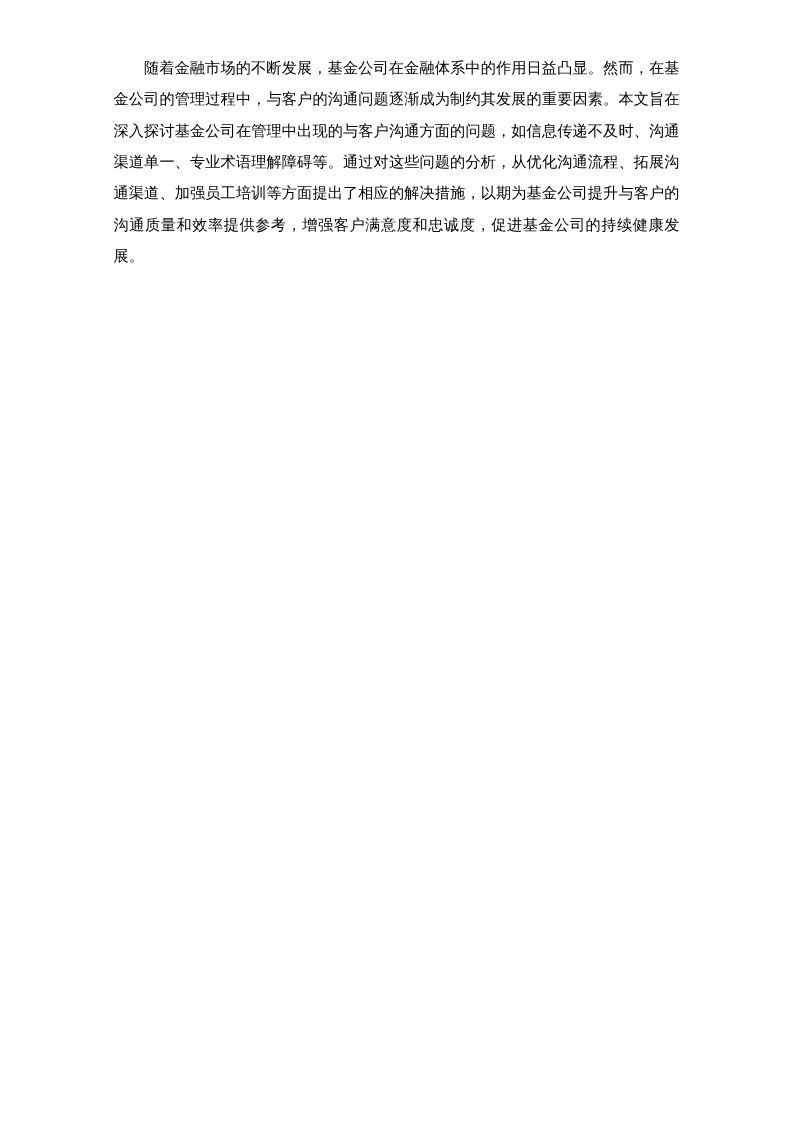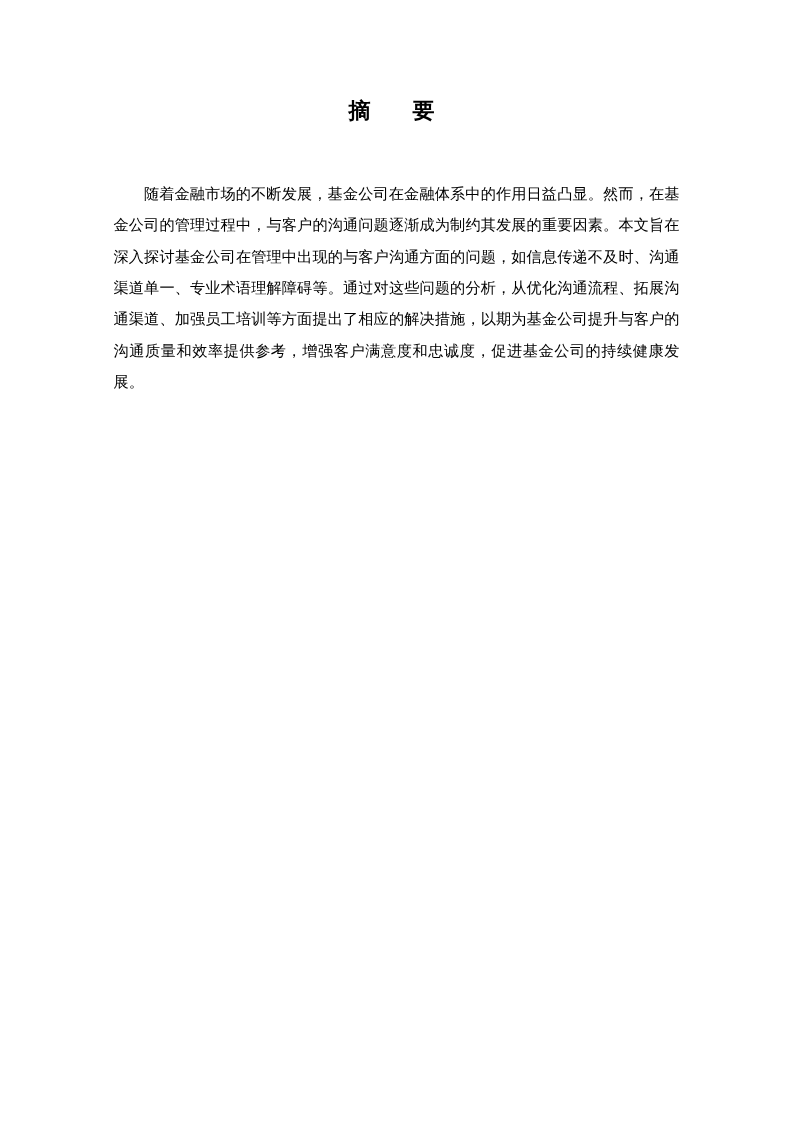--- a/index.html
+++ b/index.html
@@ -42,15 +42,14 @@
     text-justify: inter-ideograph;
     text-indent: 2em;
     color: #000000;
     font-family: "Liberation Serif", "DejaVu Serif", serif;
   }
 </style>
 </head>
 <body>
 
 <div class="page">
-  <h1 class="doc-title">摘　要</h1>
   <p class="abstract-body">随着金融市场的不断发展，基金公司在金融体系中的作用日益凸显。然而，在基金公司的管理过程中，与客户的沟通问题逐渐成为制约其发展的重要因素。本文旨在深入探讨基金公司在管理中出现的与客户沟通方面的问题，如信息传递不及时、沟通渠道单一、专业术语理解障碍等。通过对这些问题的分析，从优化沟通流程、拓展沟通渠道、加强员工培训等方面提出了相应的解决措施，以期为基金公司提升与客户的沟通质量和效率提供参考，增强客户满意度和忠诚度，促进基金公司的持续健康发展。</p>
 </div>
 
 </body></html>

